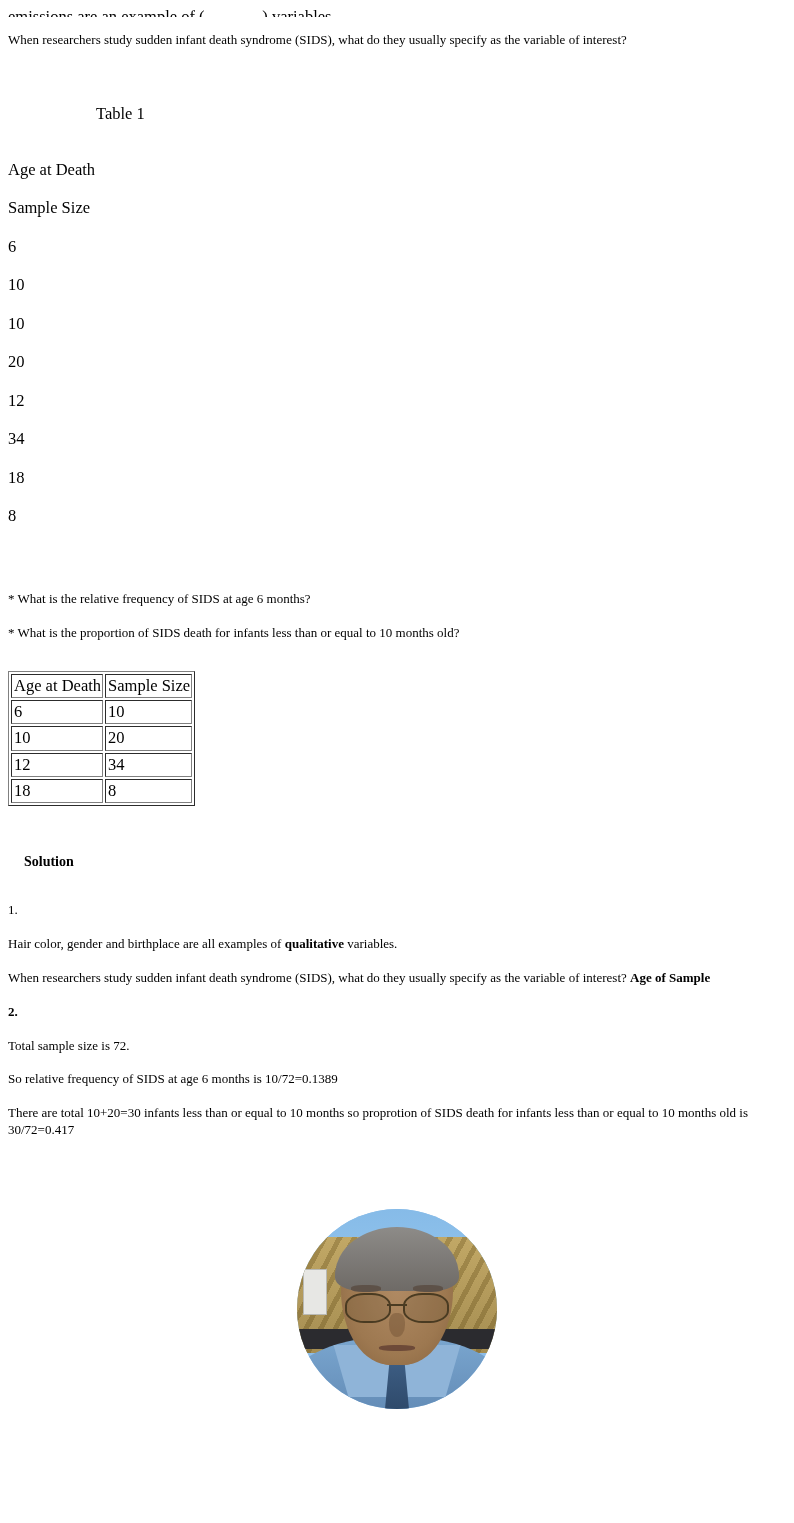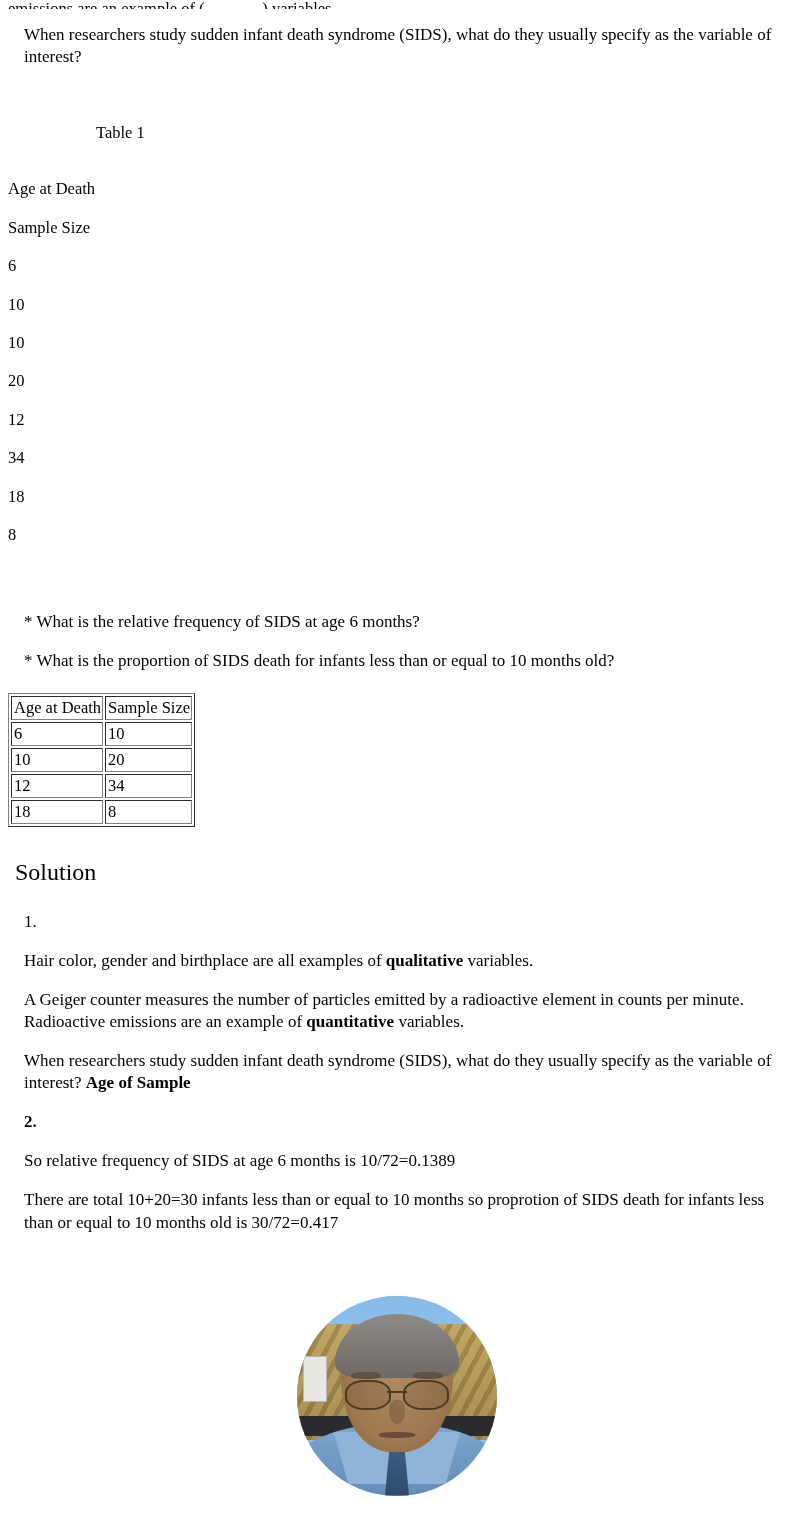--- a/index.html
+++ b/index.html
@@ -17,39 +17,39 @@
 
   .page {
     position: relative;
     width: 794px;
     min-height: 1523px;
     overflow: hidden;
   }
 
   
   .qblock {
-    padding: 4px 8px;
+    padding: 12px 8px;
     font-size: 16.5px;
     line-height: 1.28;
   }
 
   .clipped-line {
     margin: 0;
     padding: 0;
     height: 11px;
     overflow: hidden;
     line-height: 1.28;
     position: relative;
     top: -6px;
   }
 
   p.para {
-    margin: 0 0 0 16px;
+    margin: 0 0 0 0;
     padding: 9px 0 8px 0;
-    font-size: 17px;
+    font-size: 13px;
     line-height: 1.3;
   }
 
   .table1-caption {
     padding: 12px 0 8px 0;
     margin: 18px;
     margin-left: 88px;
     font-size: 16.5px;
   }
 
@@ -88,24 +88,24 @@
     font-size: 16.5px;
     line-height: 1.22;
     vertical-align: top;
     white-space: nowrap;
   }
   table.data-table td.col-age { min-width: 86px; }
   table.data-table td.col-size { min-width: 76px; }
 
   
   h3.solution-heading {
-    margin: 7px;
+    margin: 16px;
     padding: 19px 0 6px 0;
-    font-size: 24px;
-    font-weight: normal;
+    font-size: 14px;
+    font-weight: bold;
     line-height: 1.3;
   }
 
   strong.inline-bold { font-weight: bold; }
   .bold-line { font-weight: bold; }
 
   
   .avatar-wrap {
     display: flex;
     justify-content: center;
@@ -325,26 +325,26 @@
 
   <div class="qblock">
 
     <h3 class="solution-heading">Solution</h3>
 
 
     <p class="para">1.</p>
 
     <p class="para"><span>Hair color, gender and birthplace are all examples of </span><strong class="inline-bold">qualitative</strong><span> variables.</span></p>
 
-    <p class="para"><span>A Geiger counter measures the number of particles emitted by a radioactive element in counts per minute. Radioactive emissions are an example of </span><strong class="inline-bold">quantitative</strong><span> variables.</span></p>
 
     <p class="para"><span>When researchers study sudden infant death syndrome (SIDS), what do they usually specify as the variable of interest?</span> <strong class="inline-bold">Age of Sample</strong></p>
 
     <p class="para bold-line">2.</p>
 
+    <p class="para">Total sample size is 72.</p>
 
     <p class="para">So relative frequency of SIDS at age 6 months is 10/72=0.1389</p>
 
     <p class="para">There are total 10+20=30 infants less than or equal to 10 months so proprotion of SIDS death for infants less than or equal to 10 months old is 30/72=0.417</p>
 
   </div>
 
   <div class="avatar-wrap">
     <div class="avatar">
       <div class="av-sky"></div>

